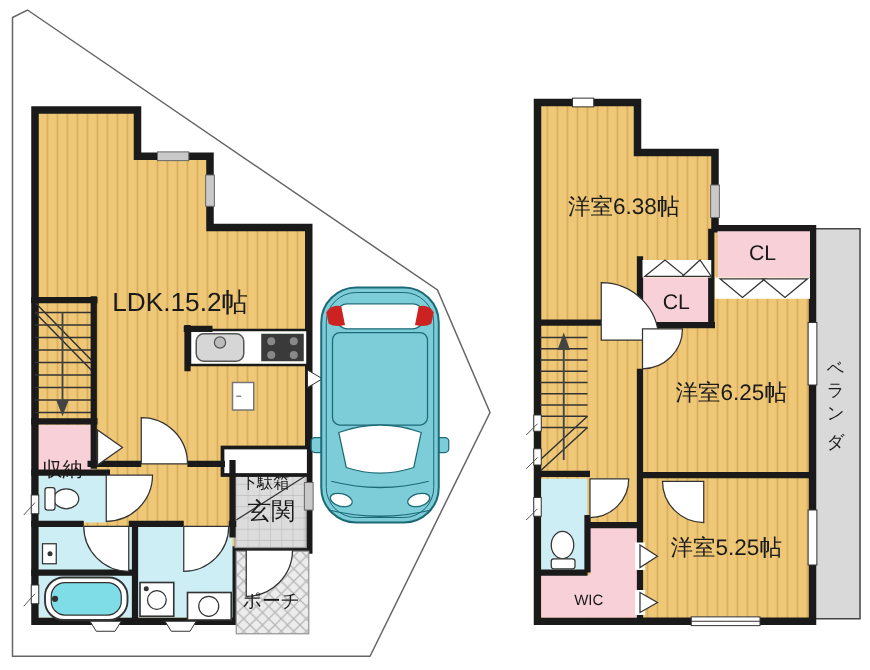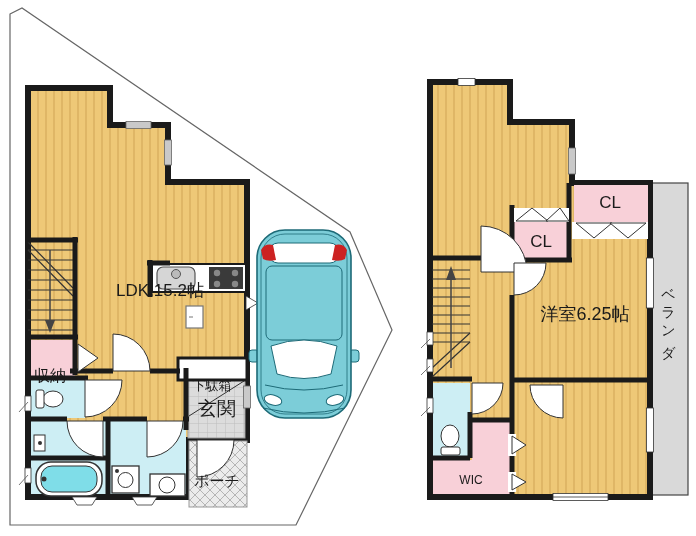--- a/index.html
+++ b/index.html
@@ -1,21 +1,21 @@
 <!DOCTYPE html>
 <html><head>
 <meta charset="utf-8">
 <style>
   html,body{margin:0;padding:0;background:#fff;}
   #canvas{position:relative;width:696px;height:536px;background:#fff;overflow:hidden;
           font-family:"Liberation Sans","DejaVu Sans",sans-serif;}
   #plan-svg{position:absolute;left:0;top:0;}
   .lbl{position:absolute;transform:translate(-50%,-50%);white-space:nowrap;color:#1a1a1a;
        font-family:"Liberation Sans","DejaVu Sans",sans-serif;}
-  .lbl-ldk{left:160px;top:242px;font-size:17px;margin-top:48px;}
+  .lbl-ldk{left:144px;top:242px;font-size:21px;}
   .lbl-shuno{left:50px;top:376px;font-size:16px;}
   .lbl-getabako{left:212px;top:369px;font-size:13px;margin-top:17px;}
   .lbl-genkan{left:217px;top:409px;font-size:19px;text-align:center;}
   .lbl-porch{left:217px;top:481px;font-size:15px;}
   .lbl-r638{left:499px;top:165px;font-size:18px;}
   .lbl-cl-r{left:610px;top:203px;font-size:17px;}
   .lbl-cl-l{left:541px;top:242px;font-size:17px;}
   .lbl-r625{left:585px;top:314px;font-size:18px;}
   .lbl-r525{left:581px;top:438px;font-size:18px;}
   .lbl-wic{left:471px;top:480px;font-size:12px;}
@@ -209,18 +209,20 @@
     <ellipse cx="335" cy="400" rx="9" ry="5" fill="#fff" stroke="#1d6a77" stroke-width="1" transform="rotate(-15 335 400)"></ellipse>
     <path d="M 263 408 Q 304 418 345 408" fill="none" stroke="#1d6a77" stroke-width="1"></path>
   </g>
 </svg>
 
   <div class="lbl lbl-ldk">LDK.15.2帖</div>
   <div class="lbl lbl-shuno">収納</div>
   <div class="lbl lbl-getabako">下駄箱</div>
   <div class="lbl lbl-genkan">玄関</div>
   <div class="lbl lbl-porch">ポーチ</div>
+  <div class="lbl lbl-r638">洋室6.38帖</div>
   <div class="lbl lbl-cl-r">CL</div>
   <div class="lbl lbl-cl-l">CL</div>
   <div class="lbl lbl-r625">洋室6.25帖</div>
+  <div class="lbl lbl-r525">洋室5.25帖</div>
   <div class="lbl lbl-wic">WIC</div>
   <div class="lbl lbl-veranda">ベランダ</div>
 </div>
 
 </body></html>

